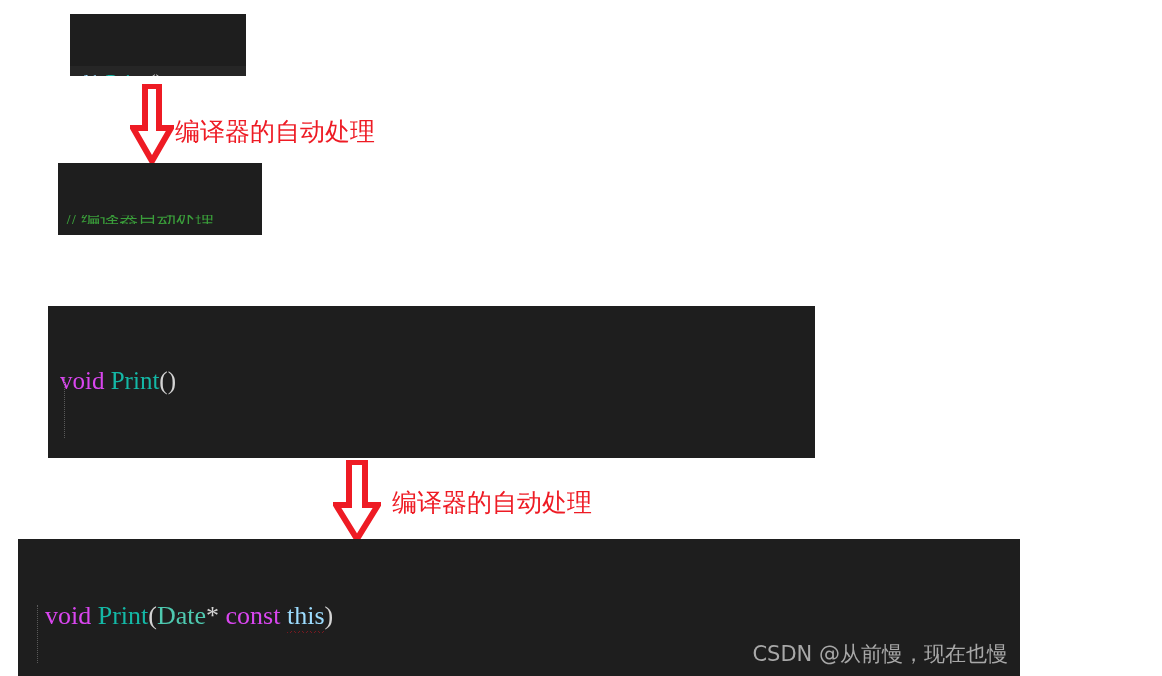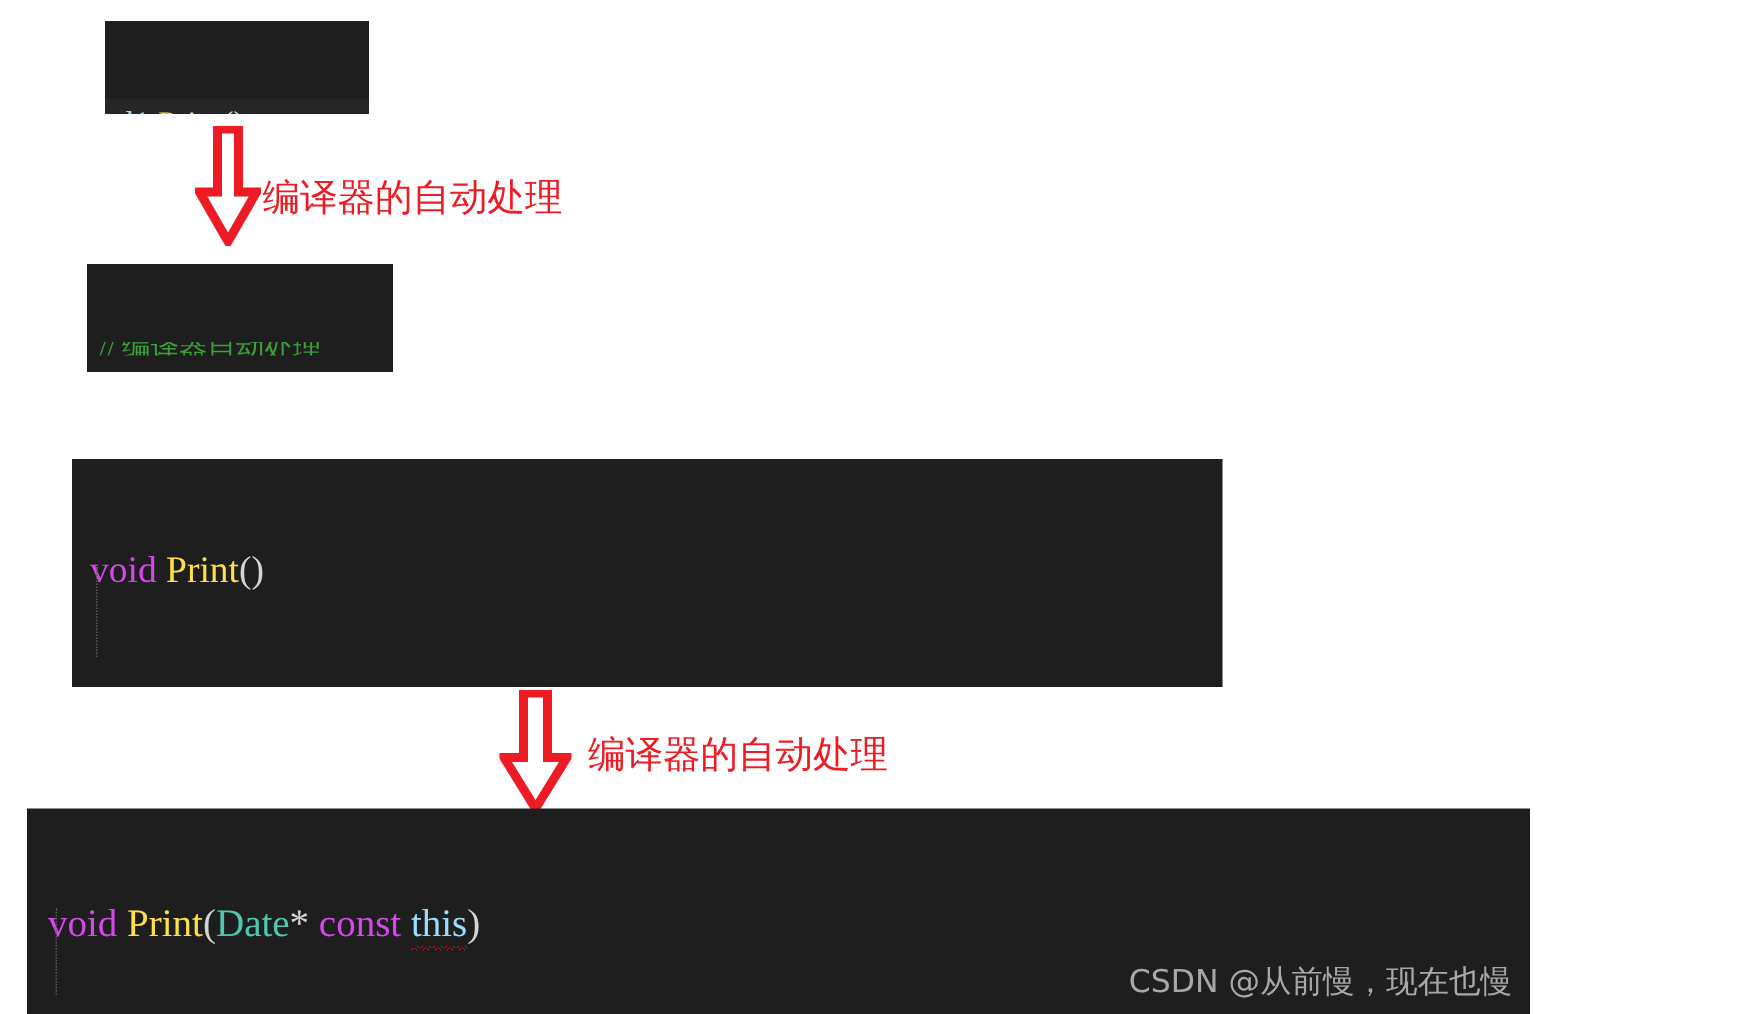--- a/index.html
+++ b/index.html
@@ -22,21 +22,21 @@
   }
   .code-line {
     display: block;
     white-space: pre;
     line-height: 1.0;
   }
   .hl-row { background: #262626; }
 
   
   .t-kw      { color: #d946ef; }   
-  .t-fn      { color: #fde047; }   
+  .t-fn      { color: #14b8a6; }   
   .t-var     { color: #9cdcfe; }   
   .t-type    { color: #4ec9b0; }   
   .t-punc    { color: #d4d4d4; }
   .t-comment { color: #3a9e3a; }
 
   .squiggle {
     position: relative;
     text-decoration: none;
   }
   .squiggle::after {
@@ -61,37 +61,36 @@
   #block1 {
     left: 70px; top: 14px; width: 176px; height: 62px;
     font-size: 22px;
   }
   #block1 .code-line { height: 31px; line-height: 31px; padding-left: 8px; }
 
   
   #block2 {
     left: 58px; top: 163px; width: 204px; height: 72px;
     font-size: 22px;
-    margin-top: 13px;
   }
   #block2 .c-comment { height: 9px; line-height: 9px; padding-left: 8px; font-size: 19px; overflow:hidden; }
 
   
   #block3 {
     left: 48px; top: 306px; width: 767px; height: 152px;
     font-size: 25px;
   }
   #block3 .code-line { height: 38px; line-height: 38px; padding-left: 12px; }
 
   
   #block4 {
     left: 18px; top: 539px; width: 1002px; height: 137px;
     font-size: 26px;
   }
-  #block4 .code-line { height: 34px; line-height: 34px; padding-left: 14px; }
+  #block4 .code-line { height: 34px; line-height: 34px; padding-left: 14px; margin-left: 13px; }
 
   
   .arrow { position: absolute; }
 
   
   .anno {
     position: absolute;
     color: #ee1b24;
     font-family: "DejaVu Sans", "Liberation Sans", sans-serif;
     font-size: 25px;

